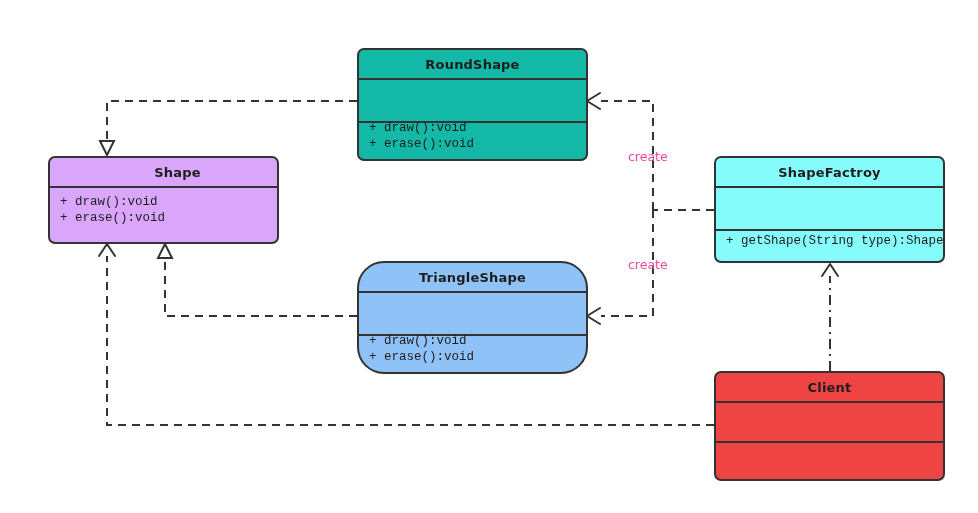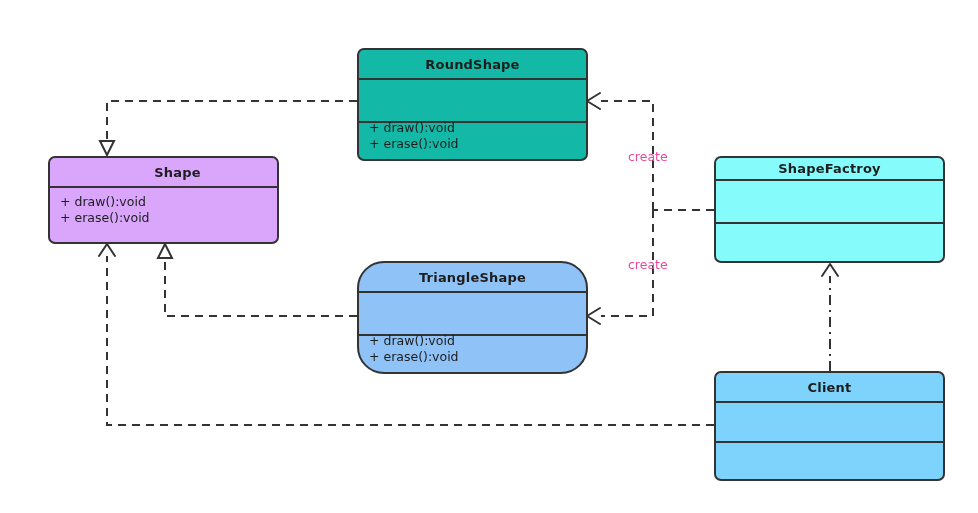--- a/index.html
+++ b/index.html
@@ -48,39 +48,40 @@
   }
   .class-title {
     text-align: center;
     font-weight: bold;
     font-size: 13px;
     color: #1d1d1d;
     letter-spacing: 0.2px;
   }
   .member-list {
     padding: 5px 10px 17px 10px;
+    font-family: Liberation Mono, monospace;
   }
   .member {
     font-size: 12.5px;
     color: #1d1d1d;
     line-height: 16px;
     white-space: nowrap;
   }
   .edge-label {
     position: absolute;
     font-size: 12.5px;
     color: #ec4899;
     white-space: nowrap;
   }
   
   .fill-shape      { background: #d9a6fb; }
   .fill-roundshape { background: #14b8a6; }
   .fill-triangle   { background: #8fc2f7; border-radius: 27px; }
   .fill-factory    { background: #86fbfb; }
-  .fill-client     { background: #7dd3fc; }
+  .fill-client     { background: #ef4444; }
 </style>
 </head>
 <body>
 
 <div id="canvas">
 
   <svg id="edges" viewBox="0 0 978 513" xmlns="http://www.w3.org/2000/svg">
 
     <g>
       <path d="M 357 101 L 107 101 L 107 142" fill="none" stroke="#333333" stroke-width="2" stroke-dasharray="8,6" stroke-linecap="butt"></path>
@@ -142,24 +143,27 @@
       <div class="class-title">TriangleShape</div>
     </div>
     <div class="compartment" style="height:43px;"></div>
     <div class="compartment last member-list" style="height:38px;">
       <div class="member">+ draw():void</div>
       <div class="member">+ erase():void</div>
     </div>
   </div>
 
   <div class="uml-class fill-factory" style="left:714px; top:156px; width:231px; height:107px;">
-    <div class="compartment" style="height:23px;">
+    <div class="compartment" style="height:30px;">
       <div class="class-title">ShapeFactroy</div>
     </div>
     <div class="compartment" style="height:43px;"></div>
+    <div class="compartment last member-list" style="height:32px;">
+      <div class="member">+ getShape(String type):Shape</div>
+    </div>
   </div>
 
   <div class="uml-class fill-client" style="left:714px; top:371px; width:231px; height:110px;">
     <div class="compartment" style="height:30px;">
       <div class="class-title">Client</div>
     </div>
     <div class="compartment" style="height:40px;"></div>
     <div class="compartment last" style="height:38px;"></div>
   </div>
 

